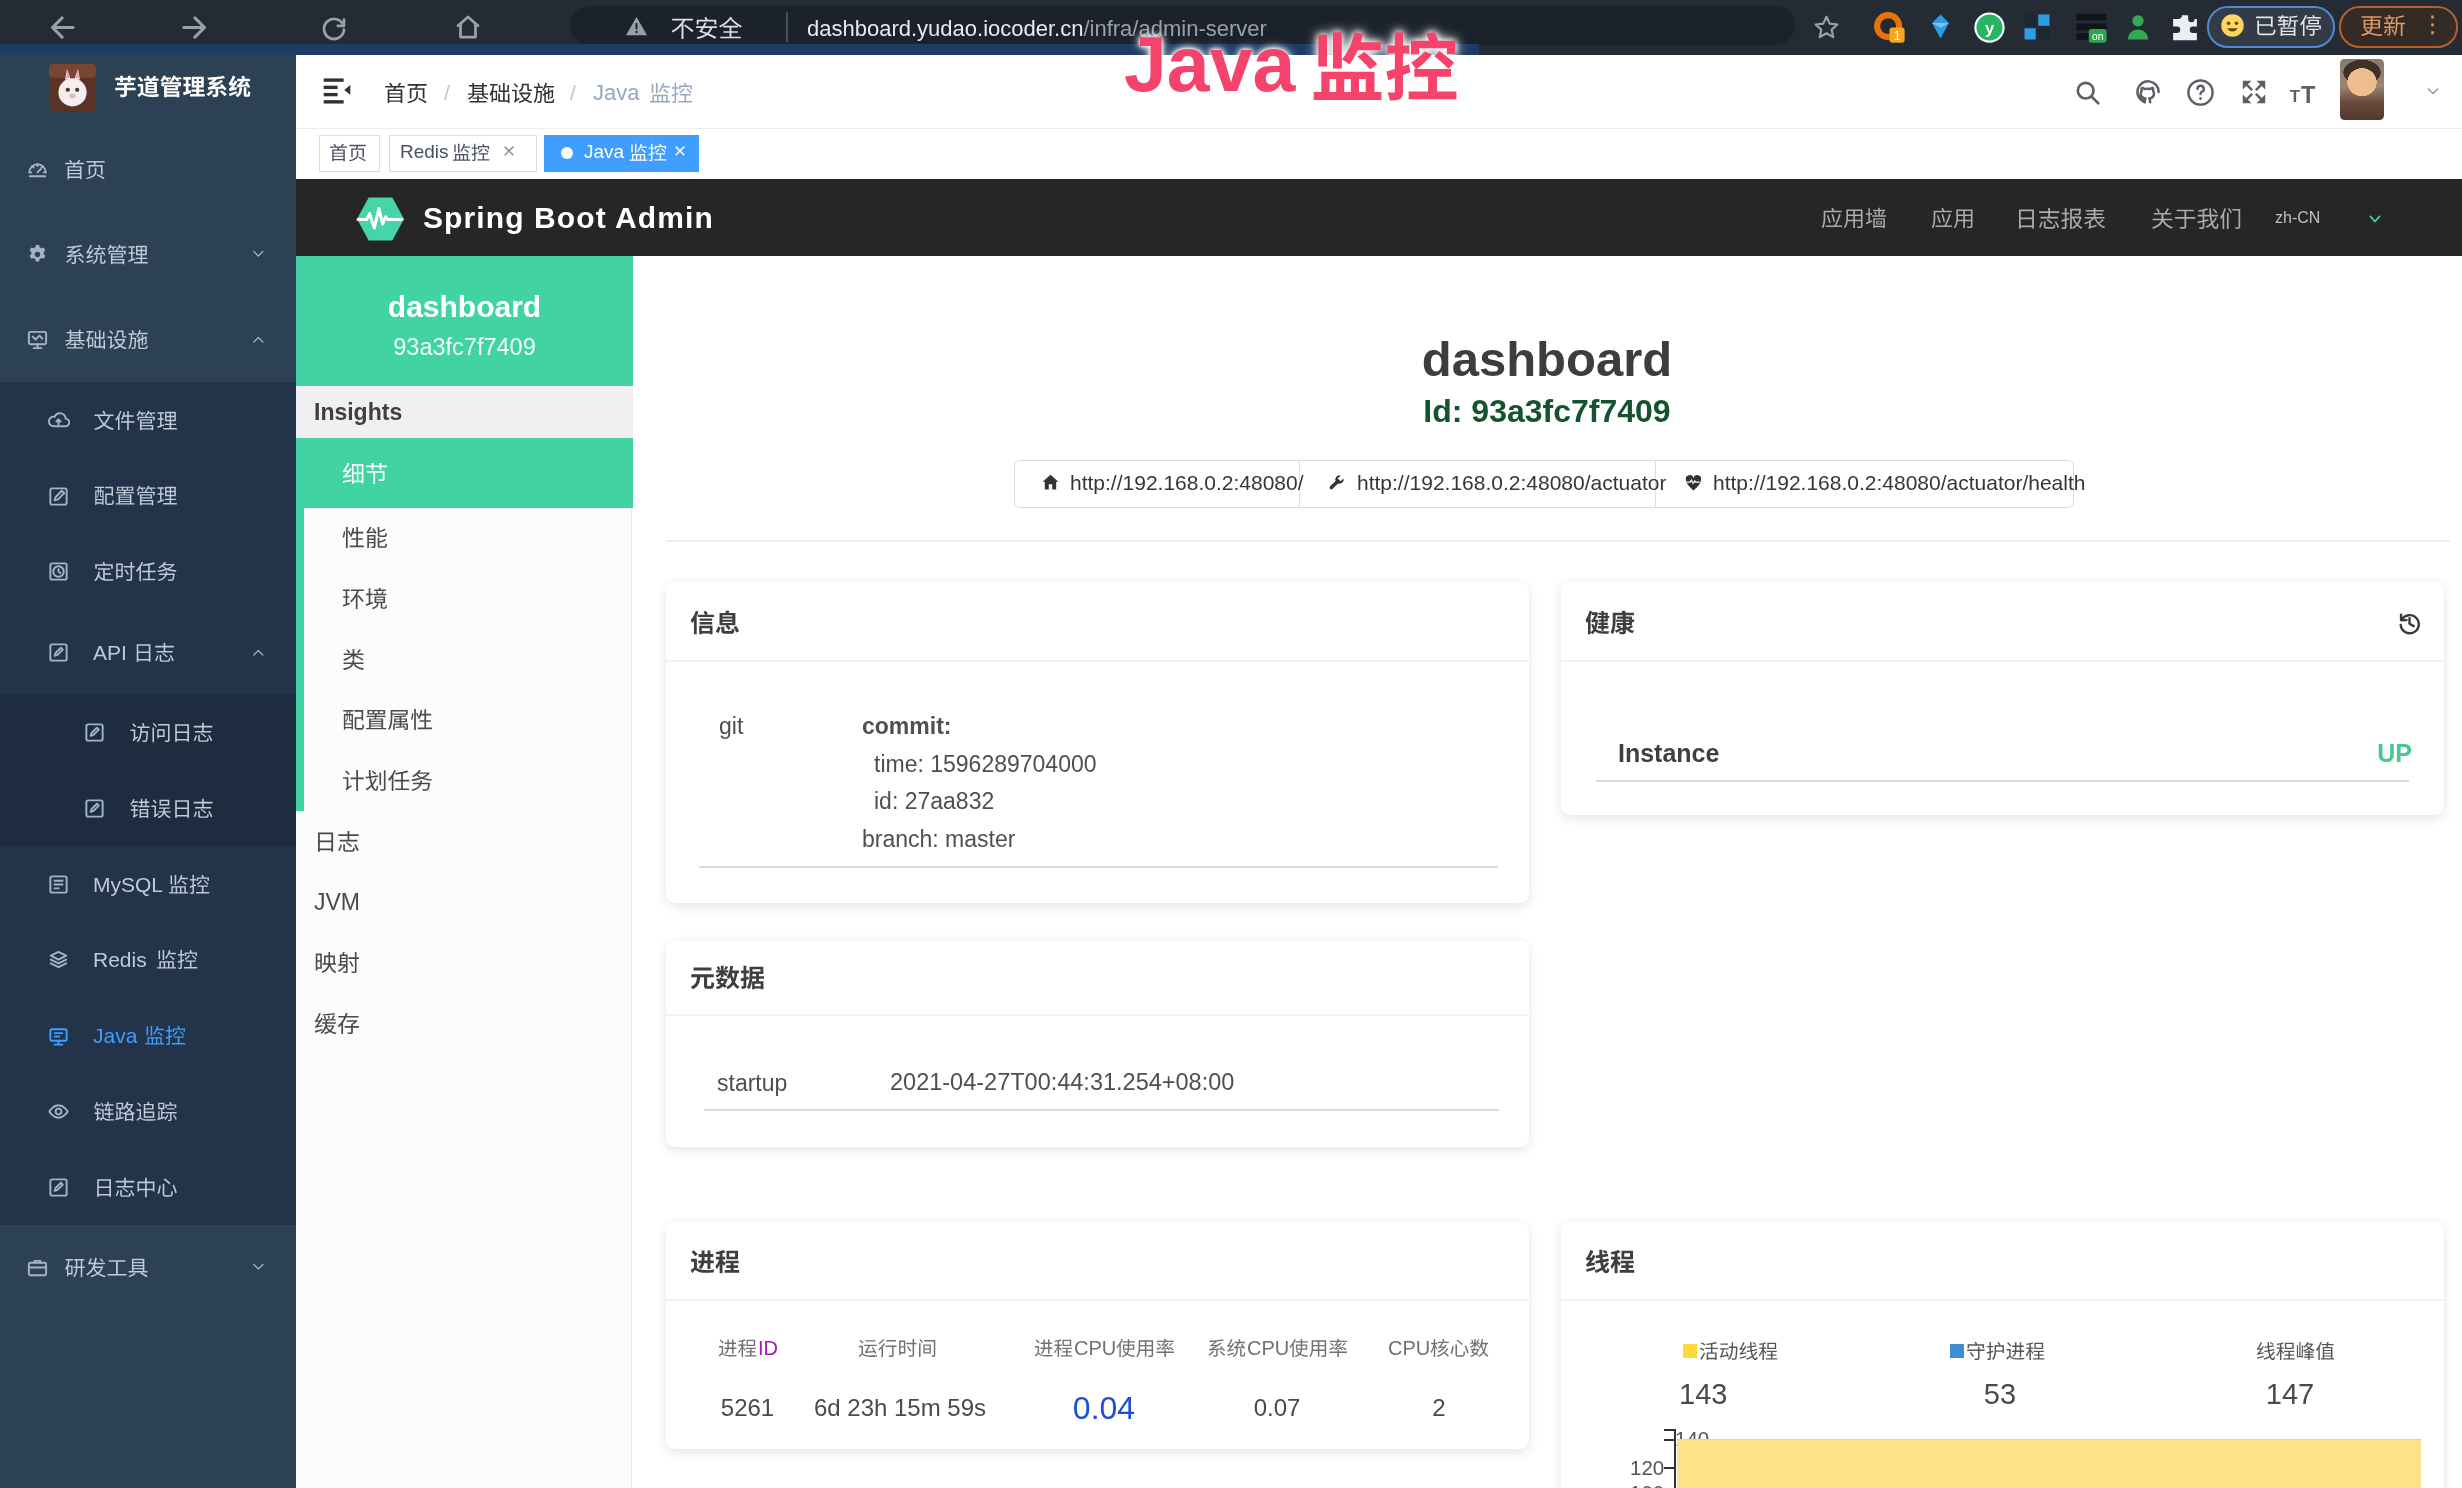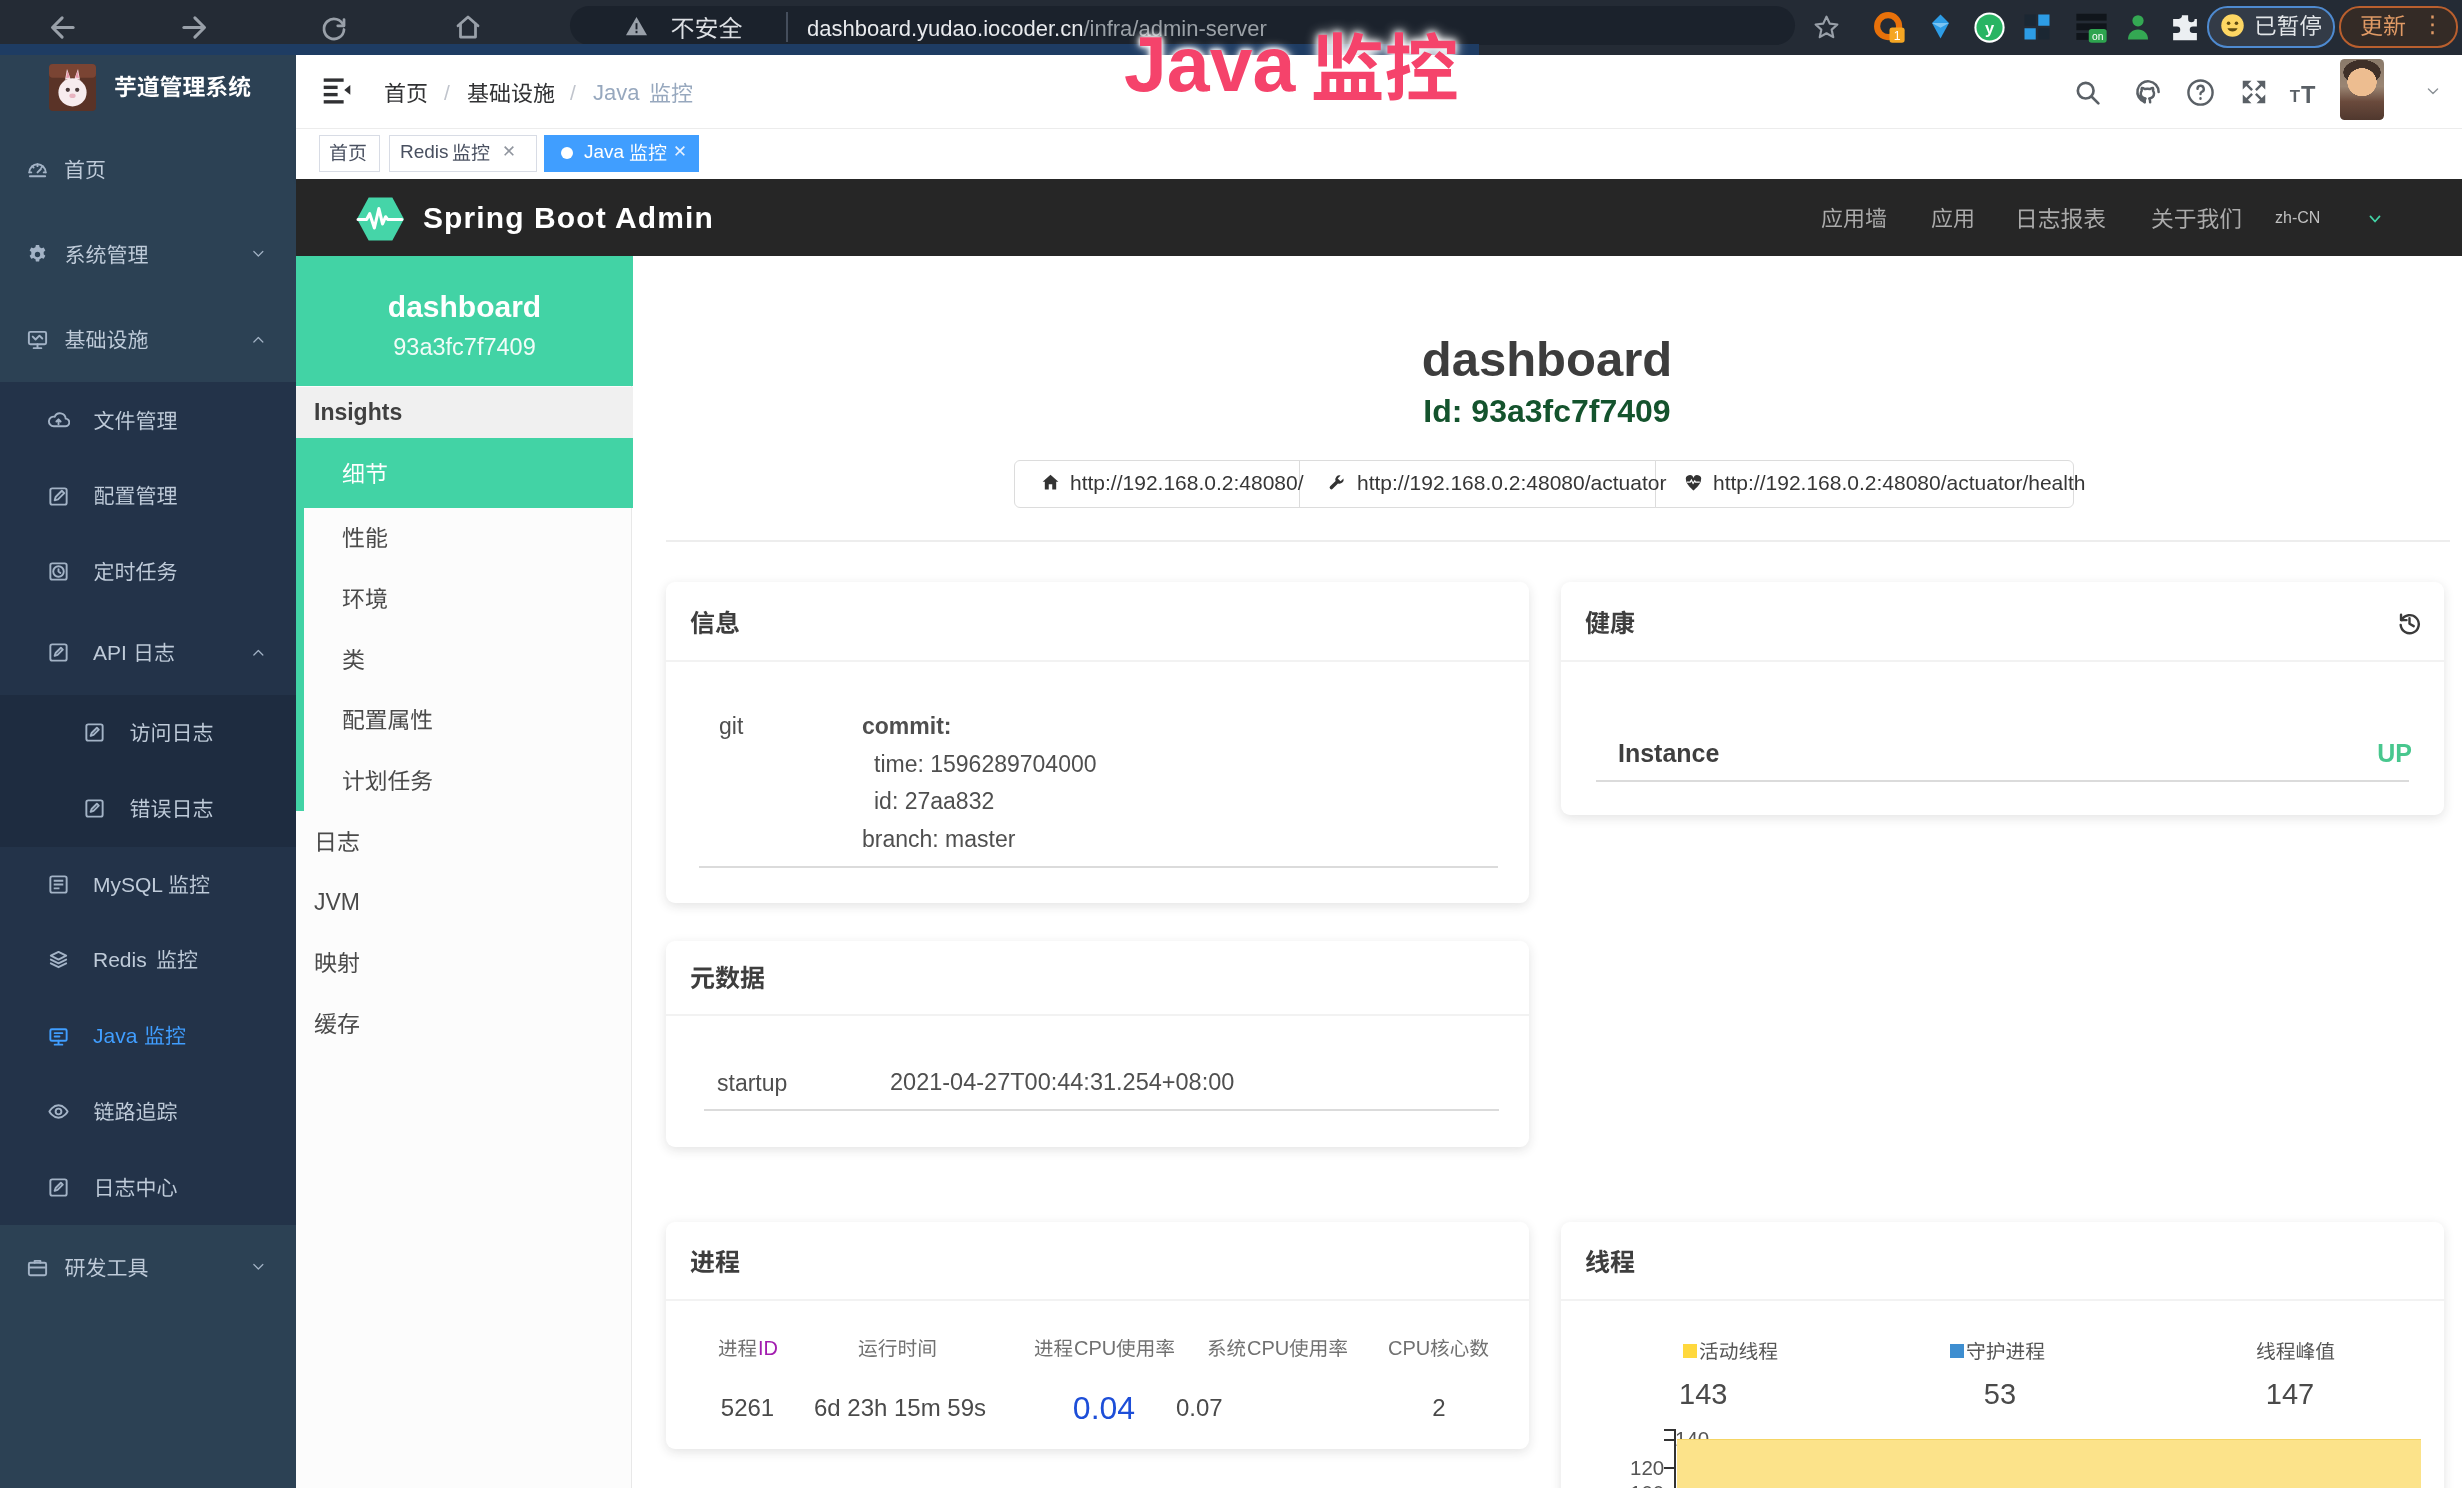--- a/index.html
+++ b/index.html
@@ -684,21 +684,21 @@
   </svg>
 <div class="t" style="left:1388px;top:1335px;height:26px;line-height:26px;font-size:20px;color:#717171;font-weight:400;">CPU</div>
 <svg class="k" style="left:1430px;top:1338px;" width="59" height="20" viewBox="0 0 3000 1000" fill="#717171">
     <use href="#r6838"></use>
     <use href="#r5fc3" x="1000"></use>
     <use href="#r6570" x="2000"></use>
   </svg>
 <div class="t" style="left:702px;top:1392px;height:32px;line-height:32px;font-size:24px;color:#4a4a4a;font-weight:400;width:91px;text-align:center;">5261</div>
 <div class="t" style="left:786px;top:1392px;height:32px;line-height:32px;font-size:24px;color:#4a4a4a;font-weight:400;width:228px;text-align:center;">6d 23h 15m 59s</div>
 <div class="t" style="left:1051px;top:1392px;height:32px;line-height:32px;font-size:32px;color:#1d4ed8;font-weight:400;width:106px;text-align:center;">0.04</div>
-<div class="t" style="left:1176px;top:1392px;height:32px;line-height:32px;font-size:24px;color:#4a4a4a;font-weight:400;width:106px;">0.07</div>
+<div class="t" style="left:1224px;top:1392px;height:32px;line-height:32px;font-size:24px;color:#4a4a4a;font-weight:400;width:106px;text-align:center;">0.07</div>
 <div class="t" style="left:1386px;top:1392px;height:32px;line-height:32px;font-size:24px;color:#4a4a4a;font-weight:400;width:106px;text-align:center;">2</div>
 <div class="s" style="left:1561px;top:1222px;width:883px;height:303px;background:#fff;border-radius:9px;box-shadow:0 3px 10.6px rgba(40,40,40,.13)"></div>
 <svg class="k" style="left:1585px;top:1249px;" width="50" height="25" viewBox="0 0 2000 1000" fill="#3e3e3e">
     <use href="#b7ebf"></use>
     <use href="#b7a0b" x="1000"></use>
   </svg>
 <div class="s" style="left:1561px;top:1299px;width:883px;height:1.5px;background:#f2f2f2"></div>
 <div class="s" style="left:1683px;top:1344px;width:13.7px;height:13.7px;background:#ffd83d"></div>
 <svg class="k" style="left:1699px;top:1341px;" width="79" height="20" viewBox="0 0 4000 1000" fill="#555">
     <use href="#r6d3b"></use>

